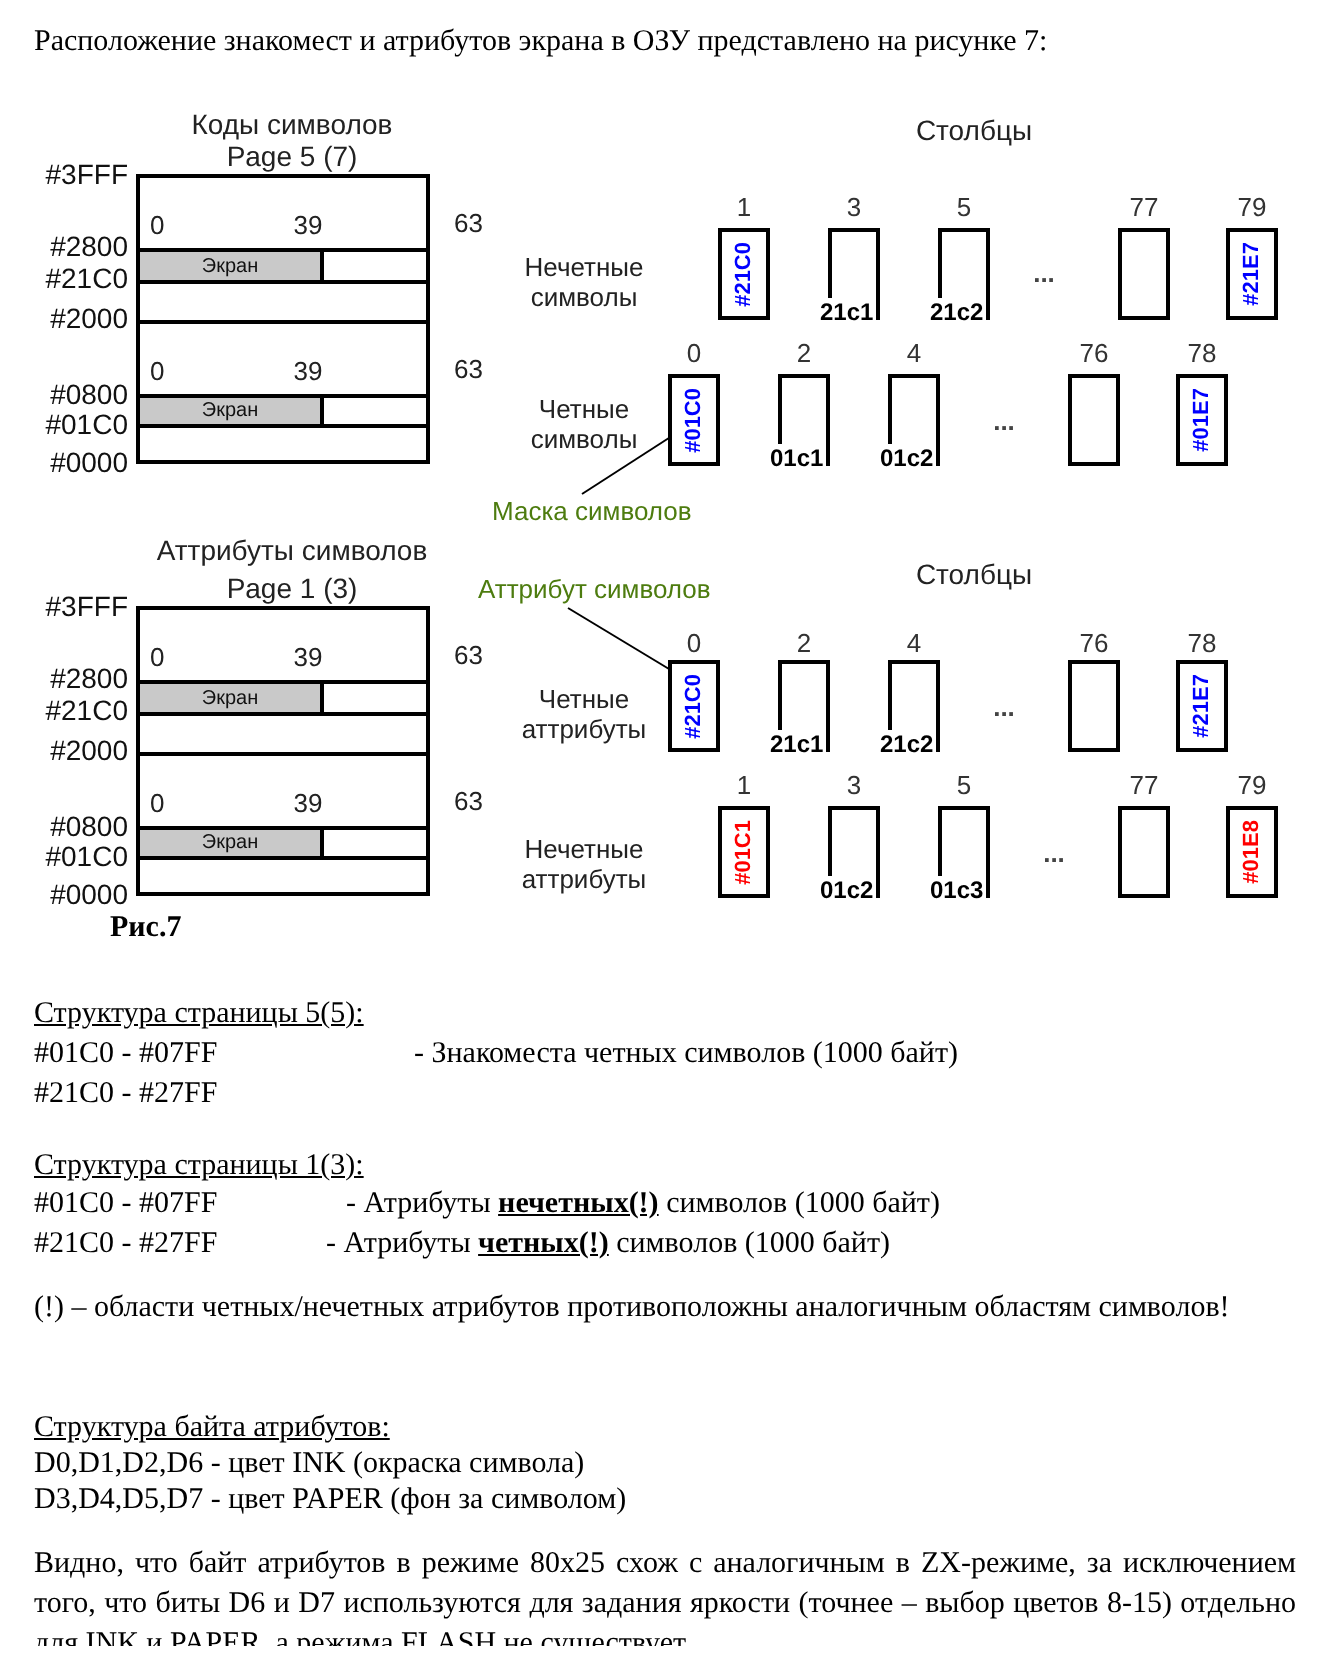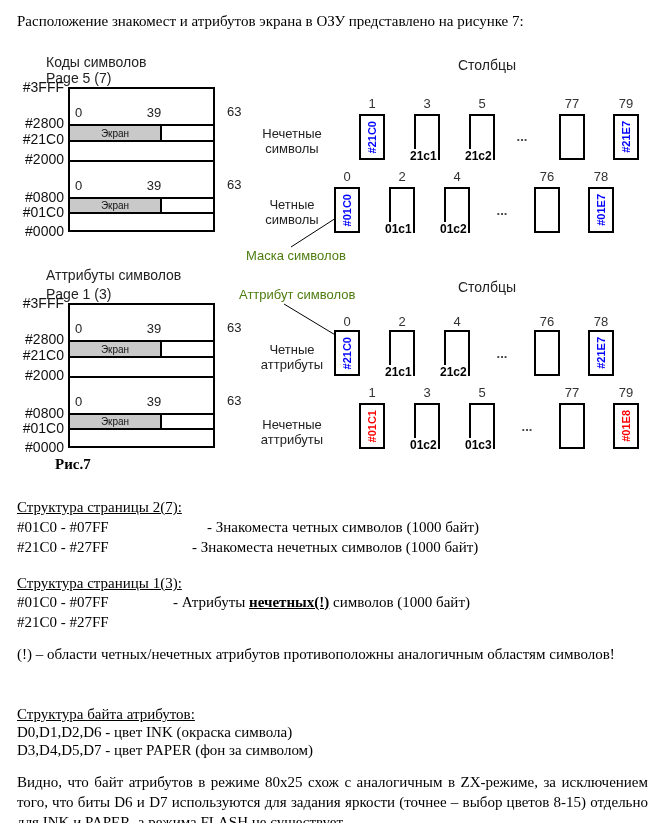--- a/index.html
+++ b/index.html
@@ -6,21 +6,21 @@
   .page{position:relative;width:663px;height:823px;background:#fff;overflow:hidden;
         font-family:"Liberation Serif",serif;color:#000;}
   
   .txt{position:absolute;font:15px/20px "Liberation Serif",serif;color:#000;white-space:nowrap;}
   .wrap{white-space:normal;}
   .just{text-align:justify;}
   .b{font-weight:normal;}
   .u{text-decoration:underline;}
   .bu{font-weight:bold;text-decoration:underline;}
   .descpos{position:absolute;top:0;}
-  .mem-title{position:absolute;width:200px;
+  .mem-title{position:absolute;width:200px;text-align:center;
              font:14px "Liberation Sans",sans-serif;color:#222;}
   .addr{position:absolute;left:10px;width:54px;text-align:right;
         font:14px "Liberation Sans",sans-serif;color:#111;}
   .membox{position:absolute;width:147px;height:145px;border:2px solid #000;
           box-sizing:border-box;background:#fff;}
   .hline{position:absolute;left:0;width:143px;height:2px;background:#000;}
   .band{position:absolute;left:0;width:90px;background:#c9c9c9;
         display:flex;align-items:center;justify-content:center;}
   .vdiv{position:absolute;left:90px;width:2px;background:#000;}
   .scr{font:10px "Liberation Sans",sans-serif;color:#111;}
@@ -215,39 +215,41 @@
   <div class="cbox" style="left:414px;top:403px"></div>
   <div class="cbox" style="left:469px;top:403px"></div>
   <div class="cbox" style="left:559px;top:403px"></div>
   <div class="cbox" style="left:613px;top:403px">
     <span class="vlab red">#01E8</span>
   </div>
   <div class="dots" style="left:512px;top:419px">...</div>
   <div class="sub" style="left:409px;top:438px">01c2</div>
   <div class="sub" style="left:464px;top:438px">01c3</div>
 
-  <div class="txt u" style="left:17px;top:497px">Структура страницы 2(7):</div>
+  <div class="txt u" style="left:17px;top:497px">Структура страницы 5(5):</div>
   <div class="txt" style="left:17px;top:517px;width:630px">
     <span class="b">#01C0 - #07FF</span>
     <span class="descpos" style="left:190px">- Знакоместа четных символов (1000 байт)</span>
   </div>
   <div class="txt" style="left:17px;top:537px;width:630px">
     <span class="b">#21C0 - #27FF</span>
-    <span class="descpos" style="left:175px">- Знакоместа нечетных символов (1000 байт)</span>
   </div>
 
   <div class="txt u" style="left:17px;top:573px">Структура страницы 1(3):</div>
   <div class="txt" style="left:17px;top:592px;width:630px">
     <span class="b">#01C0 - #07FF</span>
     <span class="descpos" style="left:156px">
       <span>- Атрибуты </span><span class="bu">нечетных(!)</span><span> символов (1000 байт)</span>
     </span>
   </div>
   <div class="txt" style="left:17px;top:612px;width:630px">
     <span class="b">#21C0 - #27FF</span>
+    <span class="descpos" style="left:146px">
+      <span>- Атрибуты </span><span class="bu">четных(!)</span><span> символов (1000 байт)</span>
+    </span>
   </div>
 
   <div class="txt wrap just" style="left:17px;top:644px;width:631px;line-height:21px">(!) – области четных/нечетных атрибутов противоположны аналогичным областям символов!</div>
 
   <div class="txt u" style="left:17px;top:704px">Структура байта атрибутов:</div>
   <div class="txt" style="left:17px;top:722px">
     <span class="b">D0,D1,D2,D6</span><span> - цвет INK (окраска символа)</span>
   </div>
   <div class="txt" style="left:17px;top:740px">
     <span class="b">D3,D4,D5,D7</span><span> - цвет PAPER (фон за символом)</span>

